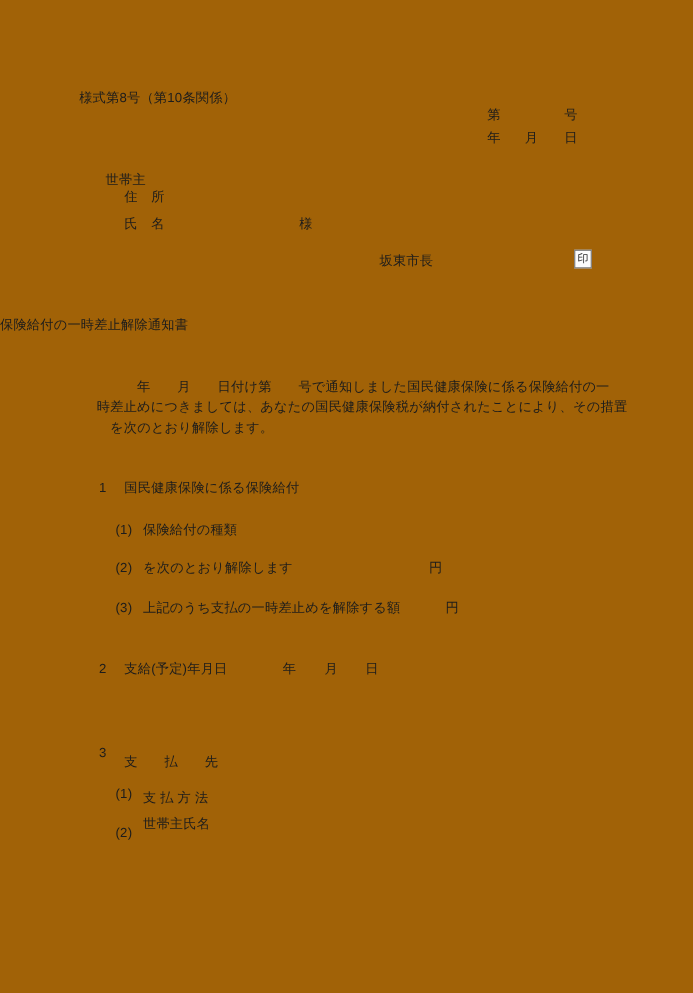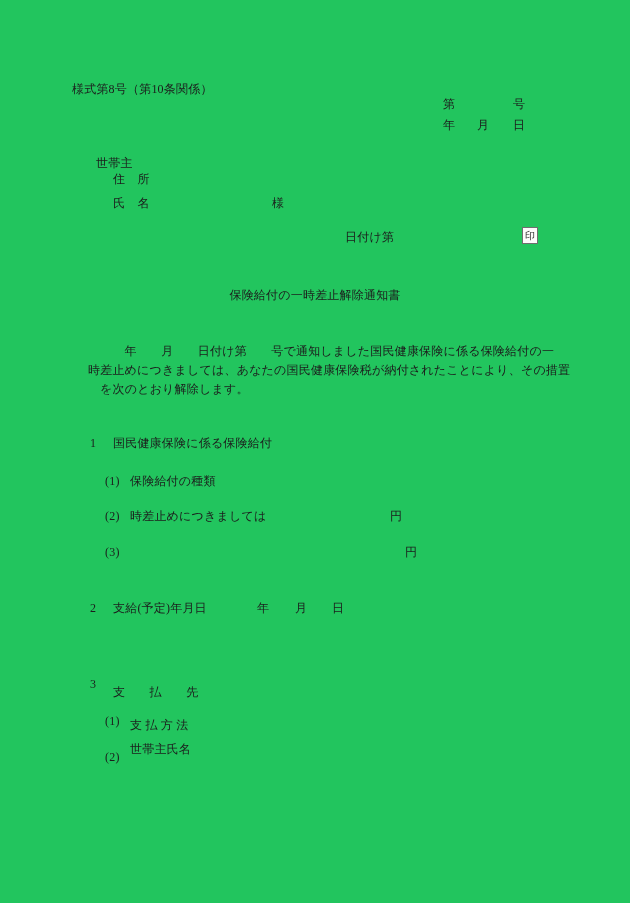--- a/index.html
+++ b/index.html
@@ -1,37 +1,37 @@
 <!DOCTYPE html>
 <html><head>
 <meta charset="utf-8">
 <style>
   html, body { margin: 0; padding: 0; background: #e8e8e8; }
   .page {
     position: relative;
     width: 630px;
     height: 903px;
     margin: 0 auto;
-    background: #22c55e;
-    font-family: Liberation Serif, serif;
+    background: #a16207;
+    font-family: Liberation Sans, sans-serif;
     font-size: 12px;
     color: #1c1c1c;
     overflow: hidden;
   }
   .t {
     position: absolute;
     white-space: pre;
     line-height: 14px;
     letter-spacing: 0.2px;
   }
   .title-line {
     position: absolute;
     left: 0;
     width: 100%;
-    text-align: center;
+    text-align: left;
     white-space: pre;
     line-height: 14px;
     letter-spacing: 0.2px;
   }
   .seal {
     position: absolute;
     left: 522px;
     top: 227px;
     width: 14px;
     height: 15px;
@@ -55,42 +55,43 @@
   <div class="t" style="left:513px; top:97px">号</div>
   <div class="t" style="left:443px; top:118px">年</div>
   <div class="t" style="left:477px; top:118px">月</div>
   <div class="t" style="left:513px; top:118px">日</div>
 
   <div class="t" style="left:96px;  top:156px">世帯主</div>
   <div class="t" style="left:113px; top:172px">住　所</div>
   <div class="t" style="left:113px; top:196px">氏　名</div>
   <div class="t" style="left:272px; top:196px">様</div>
 
-  <div class="t" style="left:345px; top:230px">日付け第</div>
+  <div class="t" style="left:345px; top:230px">坂東市長</div>
   <div class="seal">
     <span>印</span>
   </div>
 
   <div class="title-line" style="top:288px">保険給付の一時差止解除通知書</div>
 
   <div class="t" style="left:88px; top:344px">　　　年　　月　　日付け第　　号で通知しました国民健康保険に係る保険給付の一</div>
   <div class="t" style="left:88px; top:363px">時差止めにつきましては、あなたの国民健康保険税が納付されたことにより、その措置</div>
   <div class="t" style="left:100px; top:382px">を次のとおり解除します。</div>
 
   <div class="t" style="left:90px;  top:436px">1</div>
   <div class="t" style="left:113px; top:436px">国民健康保険に係る保険給付</div>
 
   <div class="t" style="left:105px; top:474px">(1)</div>
   <div class="t" style="left:130px; top:474px">保険給付の種類</div>
 
   <div class="t" style="left:105px; top:509px">(2)</div>
-  <div class="t" style="left:130px; top:509px">時差止めにつきましては</div>
+  <div class="t" style="left:130px; top:509px">を次のとおり解除します</div>
   <div class="t" style="left:390px; top:509px">円</div>
 
   <div class="t" style="left:105px; top:545px">(3)</div>
+  <div class="t" style="left:130px; top:545px">上記のうち支払の一時差止めを解除する額</div>
   <div class="t" style="left:405px; top:545px">円</div>
 
   <div class="t" style="left:90px;  top:601px">2</div>
   <div class="t" style="left:113px; top:601px">支給(予定)年月日</div>
   <div class="t" style="left:257px; top:601px">年</div>
   <div class="t" style="left:295px; top:601px">月</div>
   <div class="t" style="left:332px; top:601px">日</div>
 
   <div class="t" style="left:90px;  top:677px">3</div>
   <div class="t" style="left:113px; top:685px">支　　払　　先</div>

